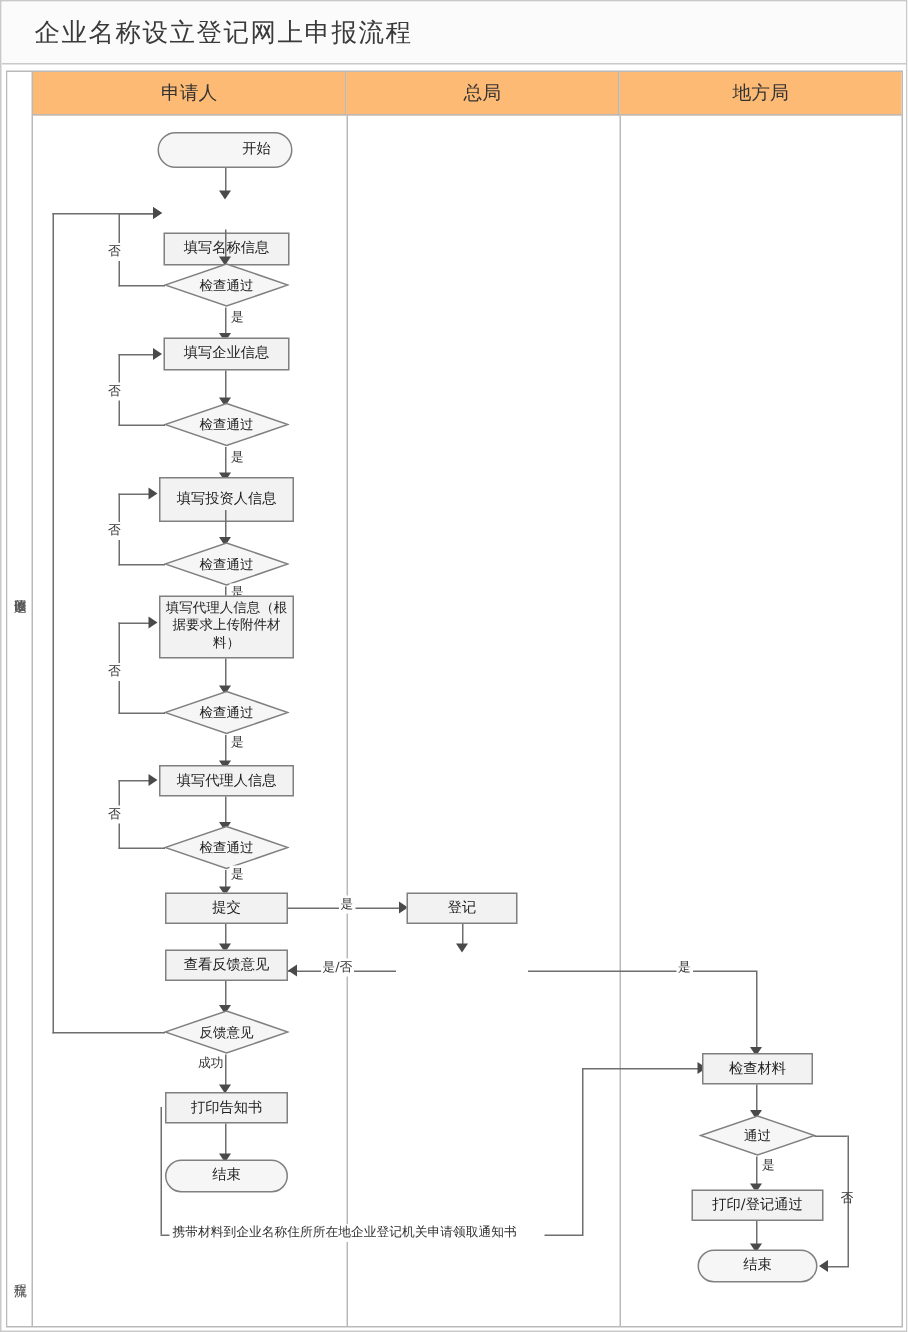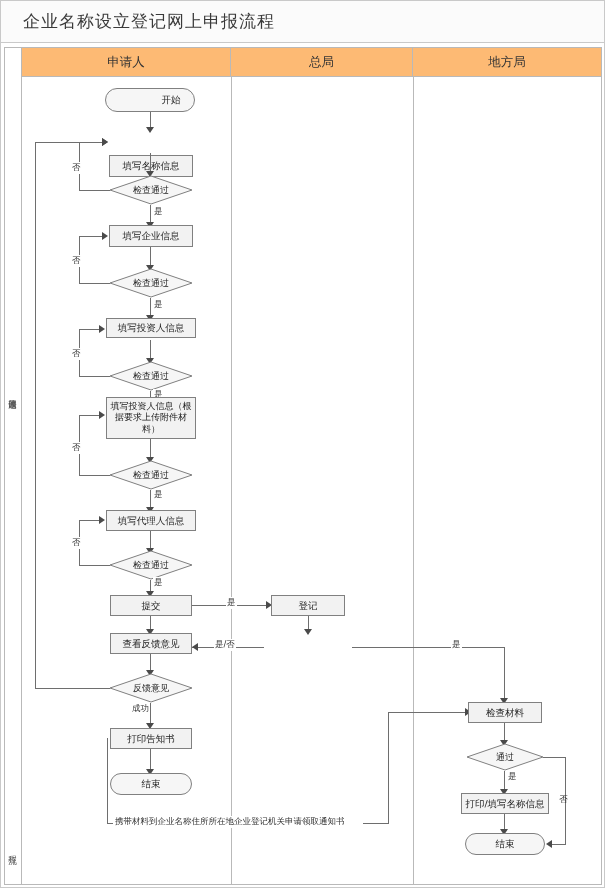--- a/index.html
+++ b/index.html
@@ -124,40 +124,40 @@
   </div>
   <div class="ln lnh" style="left:78px;top:282px;width:31px;"></div>
   <div class="ln lnv" style="left:78px;top:235px;height:48px;"></div>
   <div class="ln lnh" style="left:78px;top:235px;width:24px;"></div>
   <div class="arw arw-r" style="left:101px;top:231px;"></div>
   <div class="elbl" style="left:70px;top:254px;">否</div>
   <div class="ln lnv" style="left:149px;top:297px;height:19px;"></div>
   <div class="elbl" style="left:152px;top:298px;">是</div>
   <div class="arw arw-d" style="left:145px;top:314px;"></div>
 
-  <div class="node proc" style="left:105px;top:317px;width:90px;height:20px;">填写投资人信息</div>
+  <div class="node proc" style="left:105px;top:317px;width:90px;height:30px;">填写投资人信息</div>
   <div class="ln lnv" style="left:149px;top:339px;height:20px;"></div>
   <div class="arw arw-d" style="left:145px;top:357px;"></div>
 
   <div class="dia-wrap" style="left:108px;top:360px;width:84px;height:30px;">
     <svg width="84" height="30">
         <polygon points="42,1 83,15 42,29 1,15" fill="#f6f6f6" stroke="#808080" stroke-width="1"></polygon>
       </svg>
     <div class="dia-txt">检查通过</div>
   </div>
   <div class="ln lnh" style="left:78px;top:375px;width:31px;"></div>
   <div class="ln lnv" style="left:78px;top:328px;height:48px;"></div>
   <div class="ln lnh" style="left:78px;top:328px;width:21px;"></div>
   <div class="arw arw-r" style="left:98px;top:324px;"></div>
   <div class="elbl" style="left:70px;top:347px;">否</div>
   <div class="ln lnv" style="left:149px;top:390px;height:19px;"></div>
   <div class="elbl" style="left:152px;top:388px;">是</div>
   <div class="arw arw-d" style="left:145px;top:407px;"></div>
 
-  <div class="node proc" style="left:105px;top:396px;width:90px;height:42px;font-size:9px;padding:2px;">填写投资人信息（根据要求上传附件材料）</div>
+  <div class="node proc" style="left:105px;top:396px;width:90px;height:42px;font-size:9px;padding:2px;">填写代理人信息（根据要求上传附件材料）</div>
   <div class="ln lnv" style="left:149px;top:438px;height:20px;"></div>
   <div class="arw arw-d" style="left:145px;top:456px;"></div>
 
   <div class="dia-wrap" style="left:108px;top:459px;width:84px;height:30px;">
     <svg width="84" height="30">
         <polygon points="42,1 83,15 42,29 1,15" fill="#f6f6f6" stroke="#808080" stroke-width="1"></polygon>
       </svg>
     <div class="dia-txt">检查通过</div>
   </div>
   <div class="ln lnh" style="left:78px;top:474px;width:31px;"></div>
@@ -253,21 +253,21 @@
     <svg width="78" height="28">
         <polygon points="39,1 77,14 39,27 1,14" fill="#f6f6f6" stroke="#808080" stroke-width="1"></polygon>
       </svg>
     <div class="dia-txt">通过</div>
   </div>
 
   <div class="ln lnv" style="left:503px;top:770px;height:20px;"></div>
   <div class="elbl" style="left:506px;top:770px;">是</div>
   <div class="arw arw-d" style="left:499px;top:788px;"></div>
 
-  <div class="node proc" style="left:460px;top:792px;width:88px;height:21px;">打印/填写名称信息</div>
+  <div class="node proc" style="left:460px;top:792px;width:88px;height:21px;">打印/登记通过</div>
   <div class="ln lnv" style="left:503px;top:813px;height:17px;"></div>
   <div class="arw arw-d" style="left:499px;top:828px;"></div>
 
   <div class="node term" style="left:464px;top:832px;width:80px;height:22px;">结束</div>
 
   <div class="ln lnh" style="left:542px;top:756px;width:22px;"></div>
   <div class="ln lnv" style="left:564px;top:756px;height:87px;"></div>
   <div class="elbl-v" style="left:557px;top:787px;writing-mode:vertical-rl;">否</div>
   <div class="ln lnh" style="left:551px;top:843px;width:14px;"></div>
   <div class="arw arw-l" style="left:545px;top:839px;"></div>

